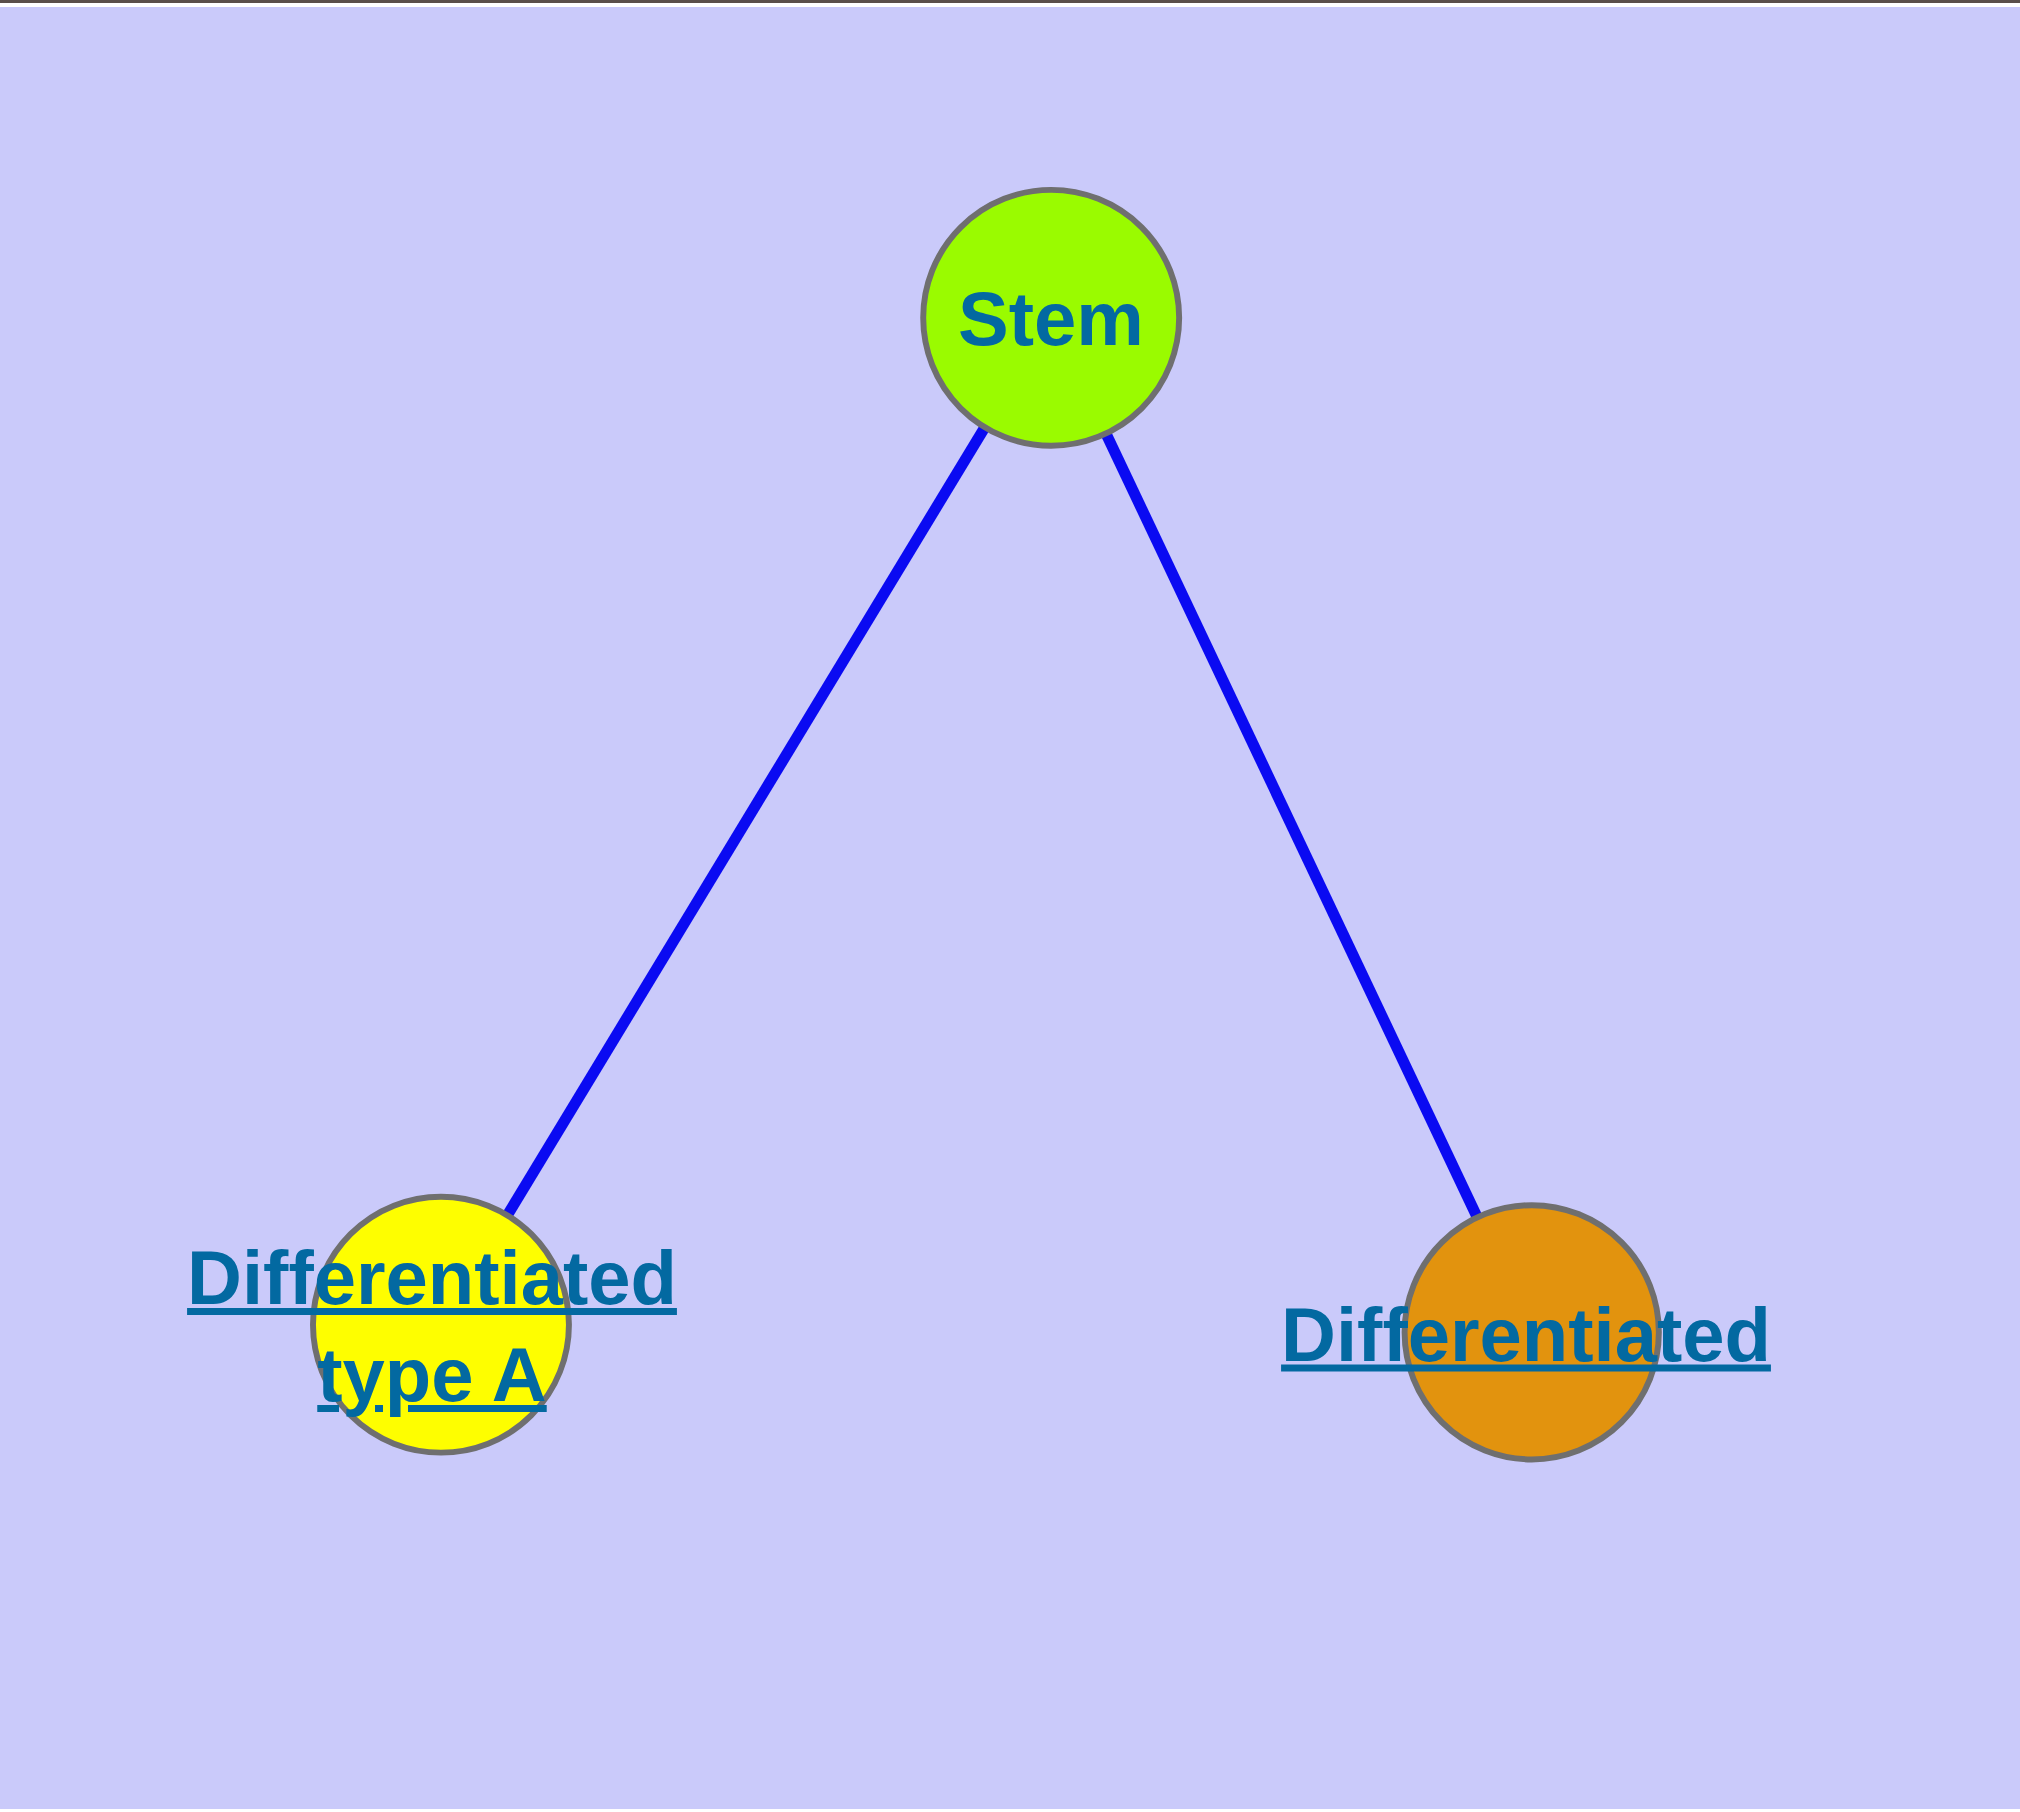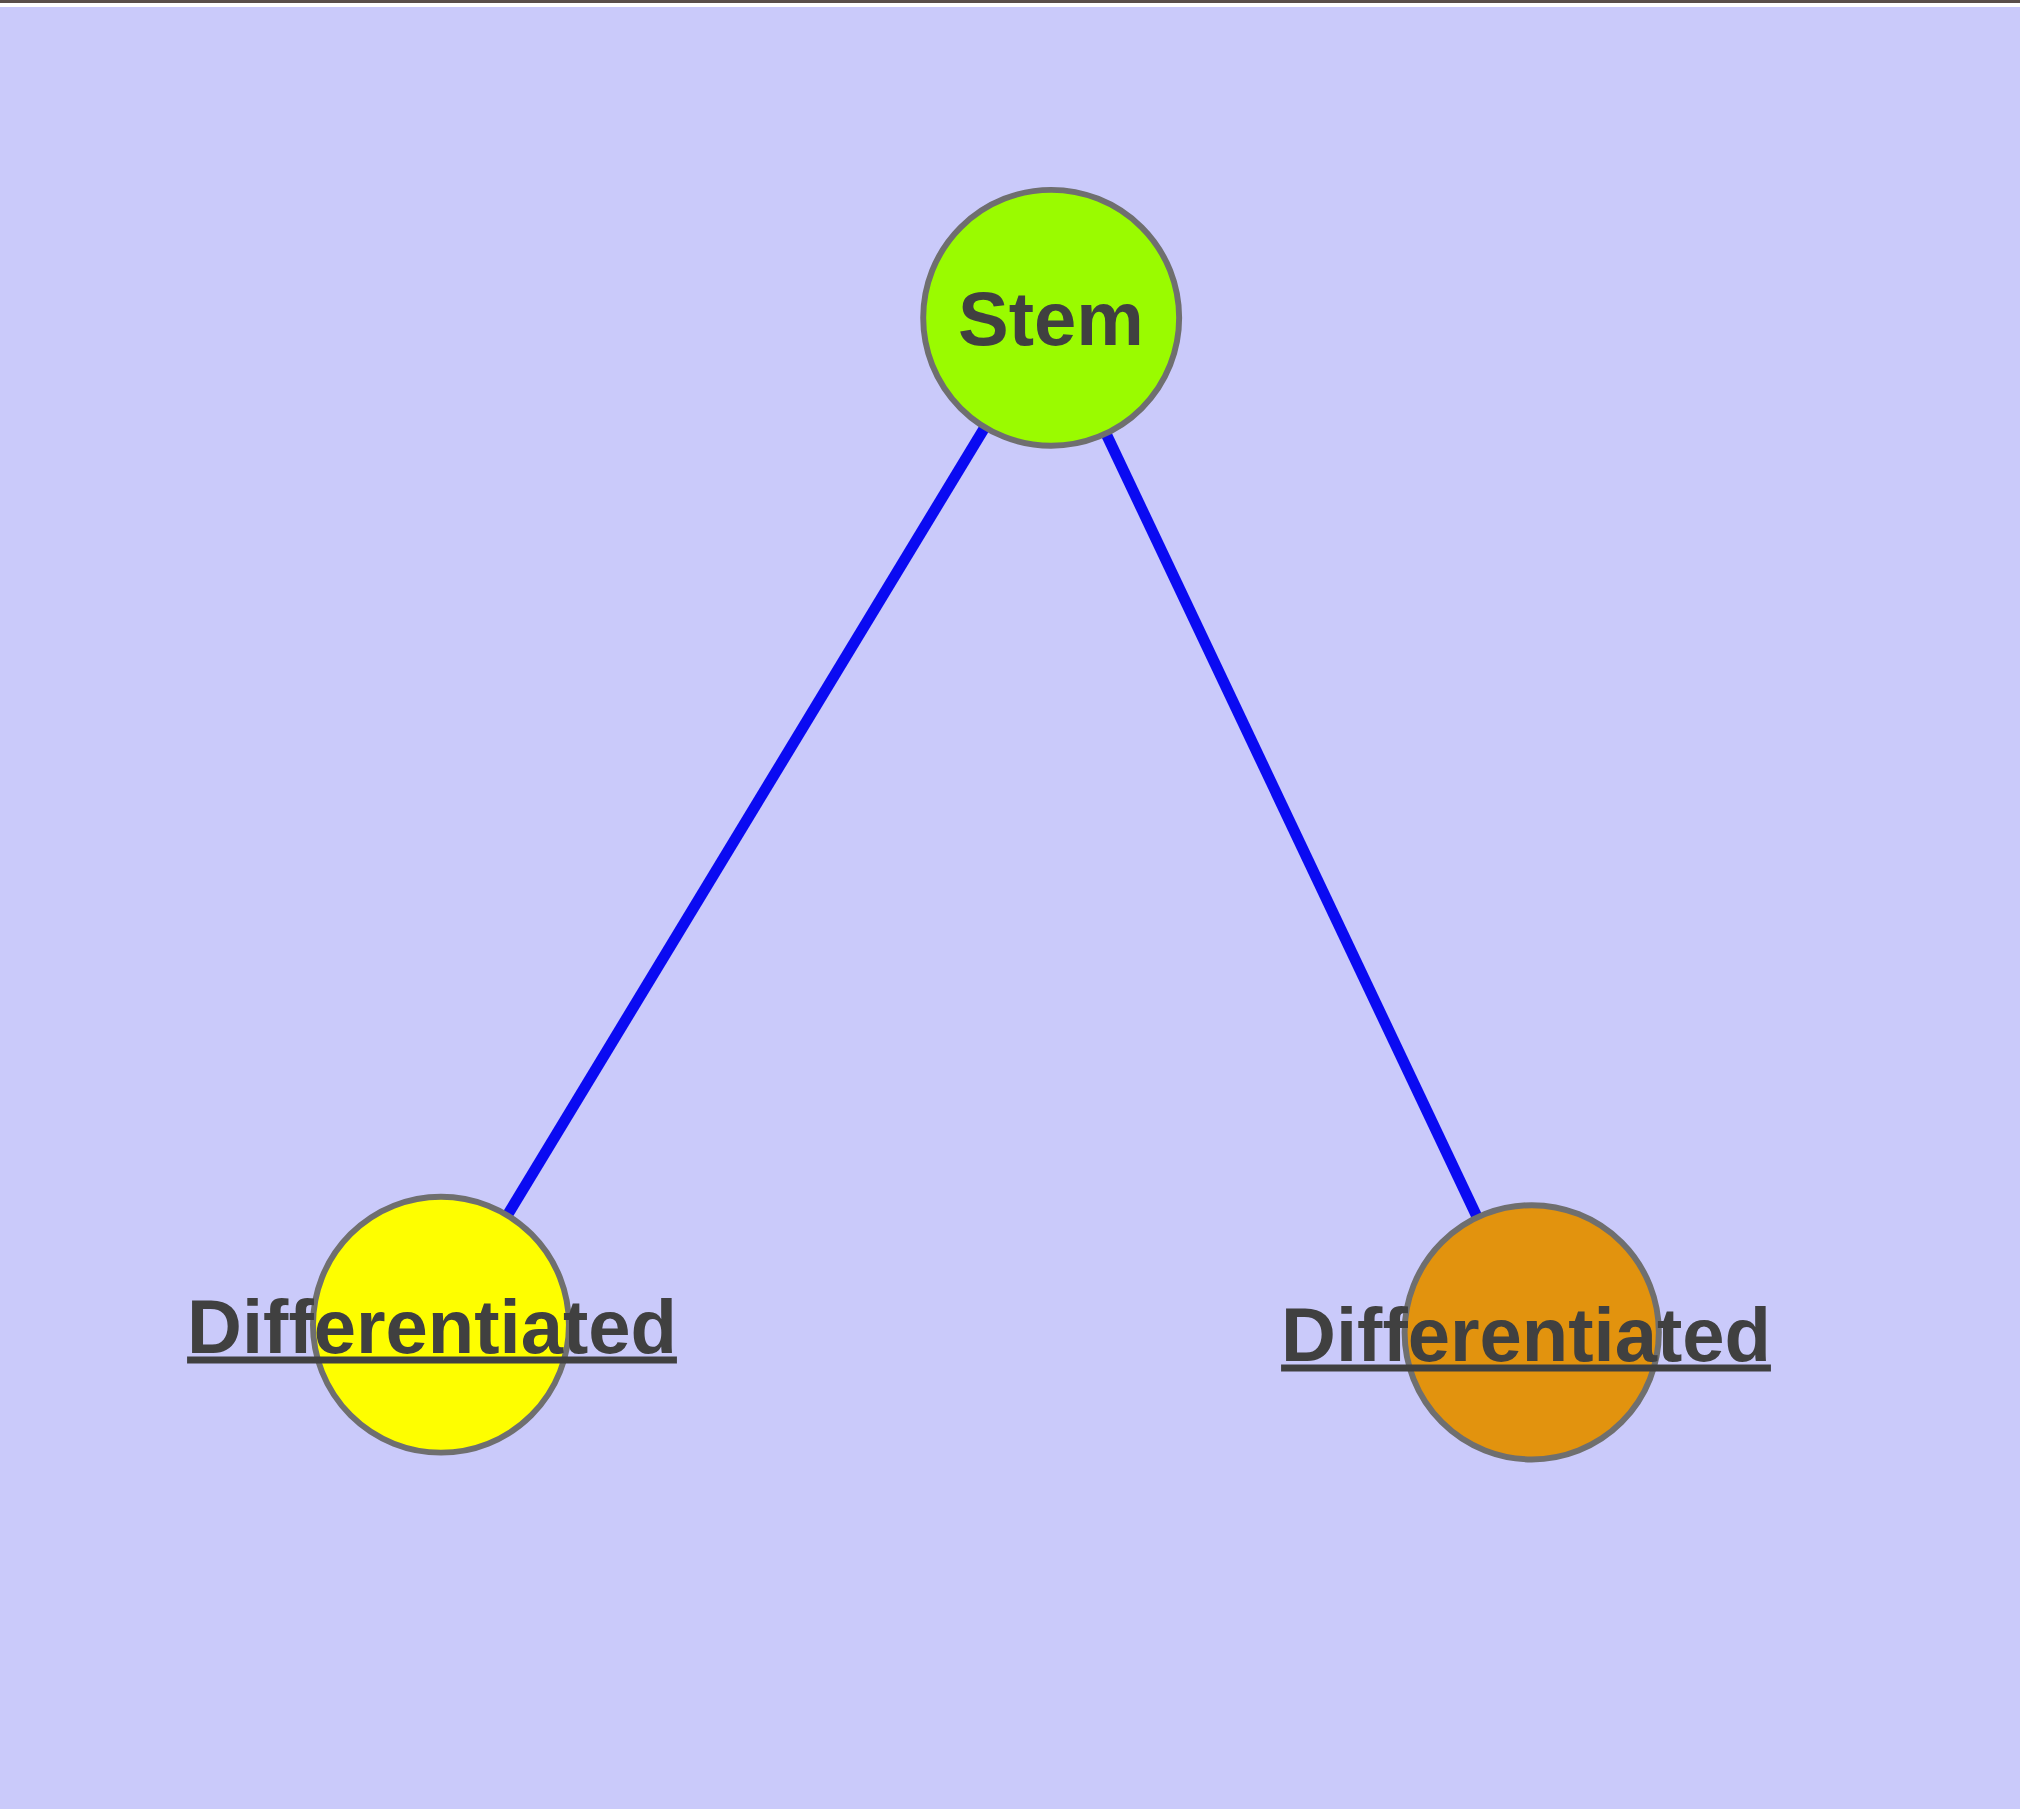--- a/index.html
+++ b/index.html
@@ -42,21 +42,21 @@
     stroke: #6f6f6f;
     stroke-width: 7;
   }
   .node-label {
     position: absolute;
     transform: translate(-50%, -50%);
     text-align: center;
     font-weight: bold;
     font-size: 76px;
     line-height: 97px;
-    color: #404040;
+    color: #0369a1;
     white-space: nowrap;
     z-index: 10;
   }
   .node-label .line { display: block; text-decoration: underline; }
 </style>
 </head>
 <body>
 
 <div class="stage" style="background:#cacafa;">
 
@@ -71,20 +71,21 @@
 
     <circle class="node-circle" cx="1240" cy="375" r="151" fill="#9afb00"></circle>
     <circle class="node-circle" cx="520" cy="1563" r="151" fill="#fefe00"></circle>
     <circle class="node-circle" cx="1807" cy="1572" r="150" fill="#e2930e"></circle>
   </svg>
 
   <div class="node-label" style="left:1051px; top:318px;">Stem</div>
 
   <div class="node-label" style="left:432px; top:1326px;">
     <span class="line">Differentiated</span>
+    <span class="line">type A</span>
   </div>
 
   <div class="node-label" style="left:1526px; top:1334px;">
     <span class="line">Differentiated</span>
   </div>
 
 </div>
 
 
 </body></html>

